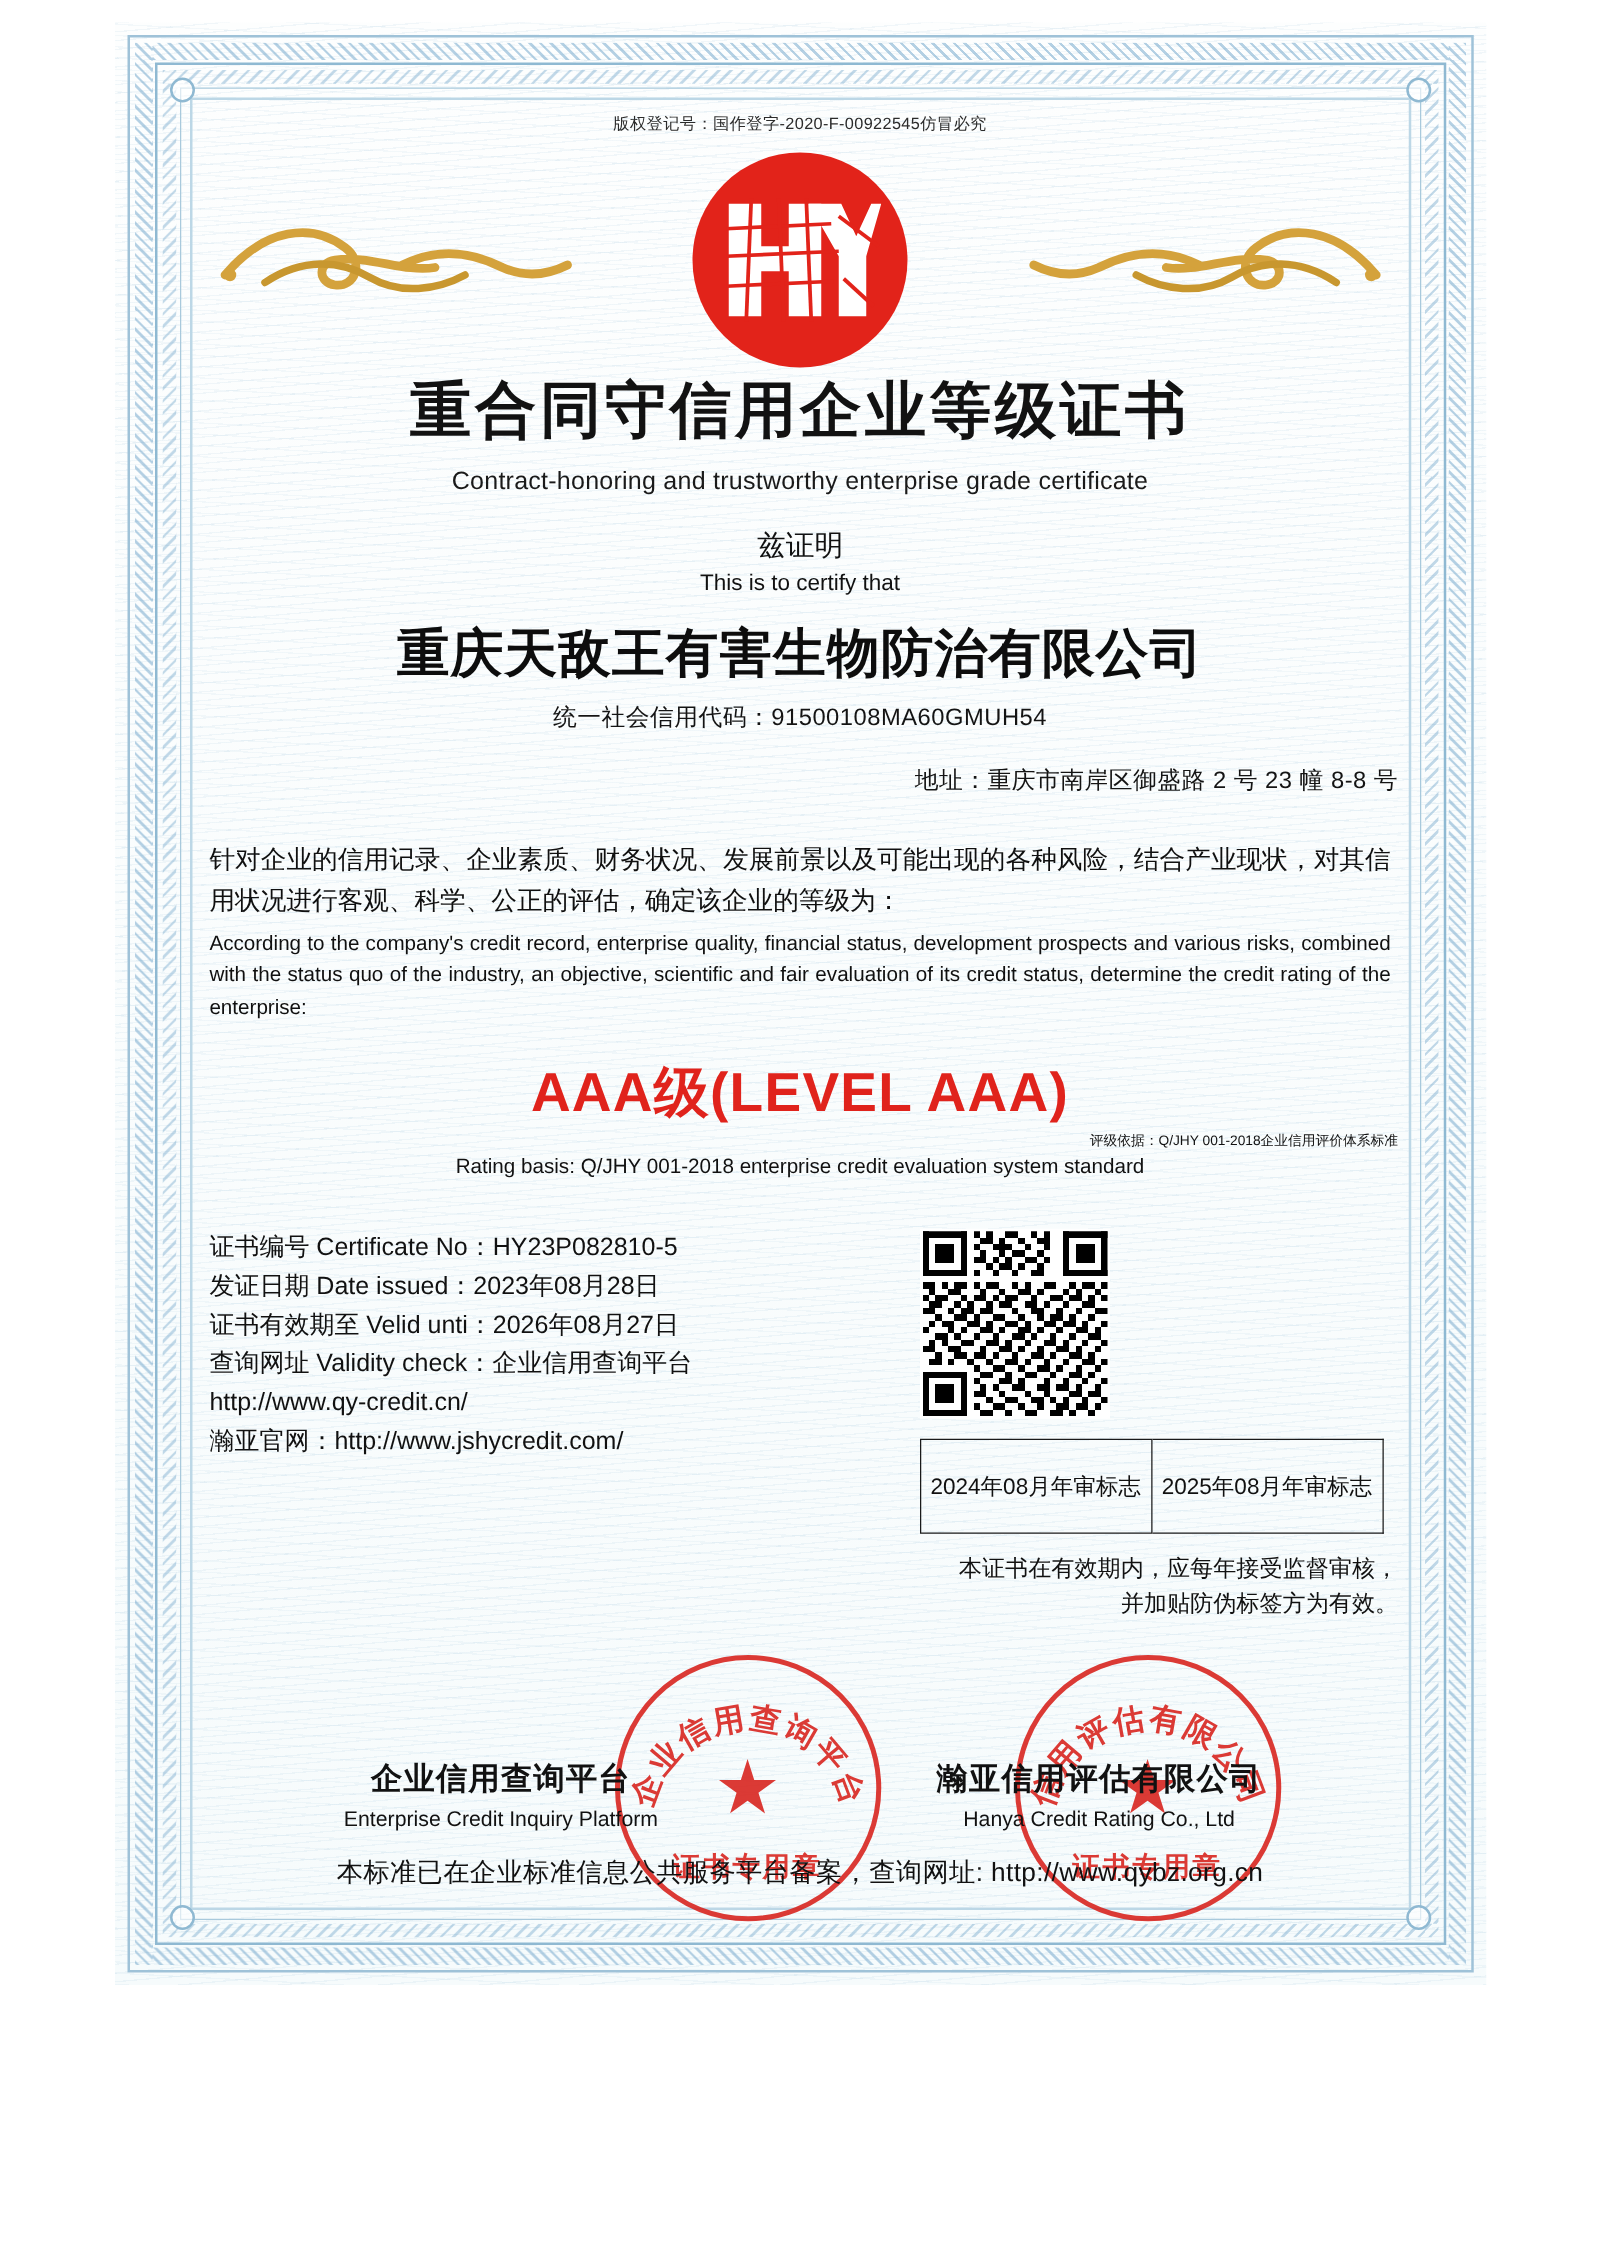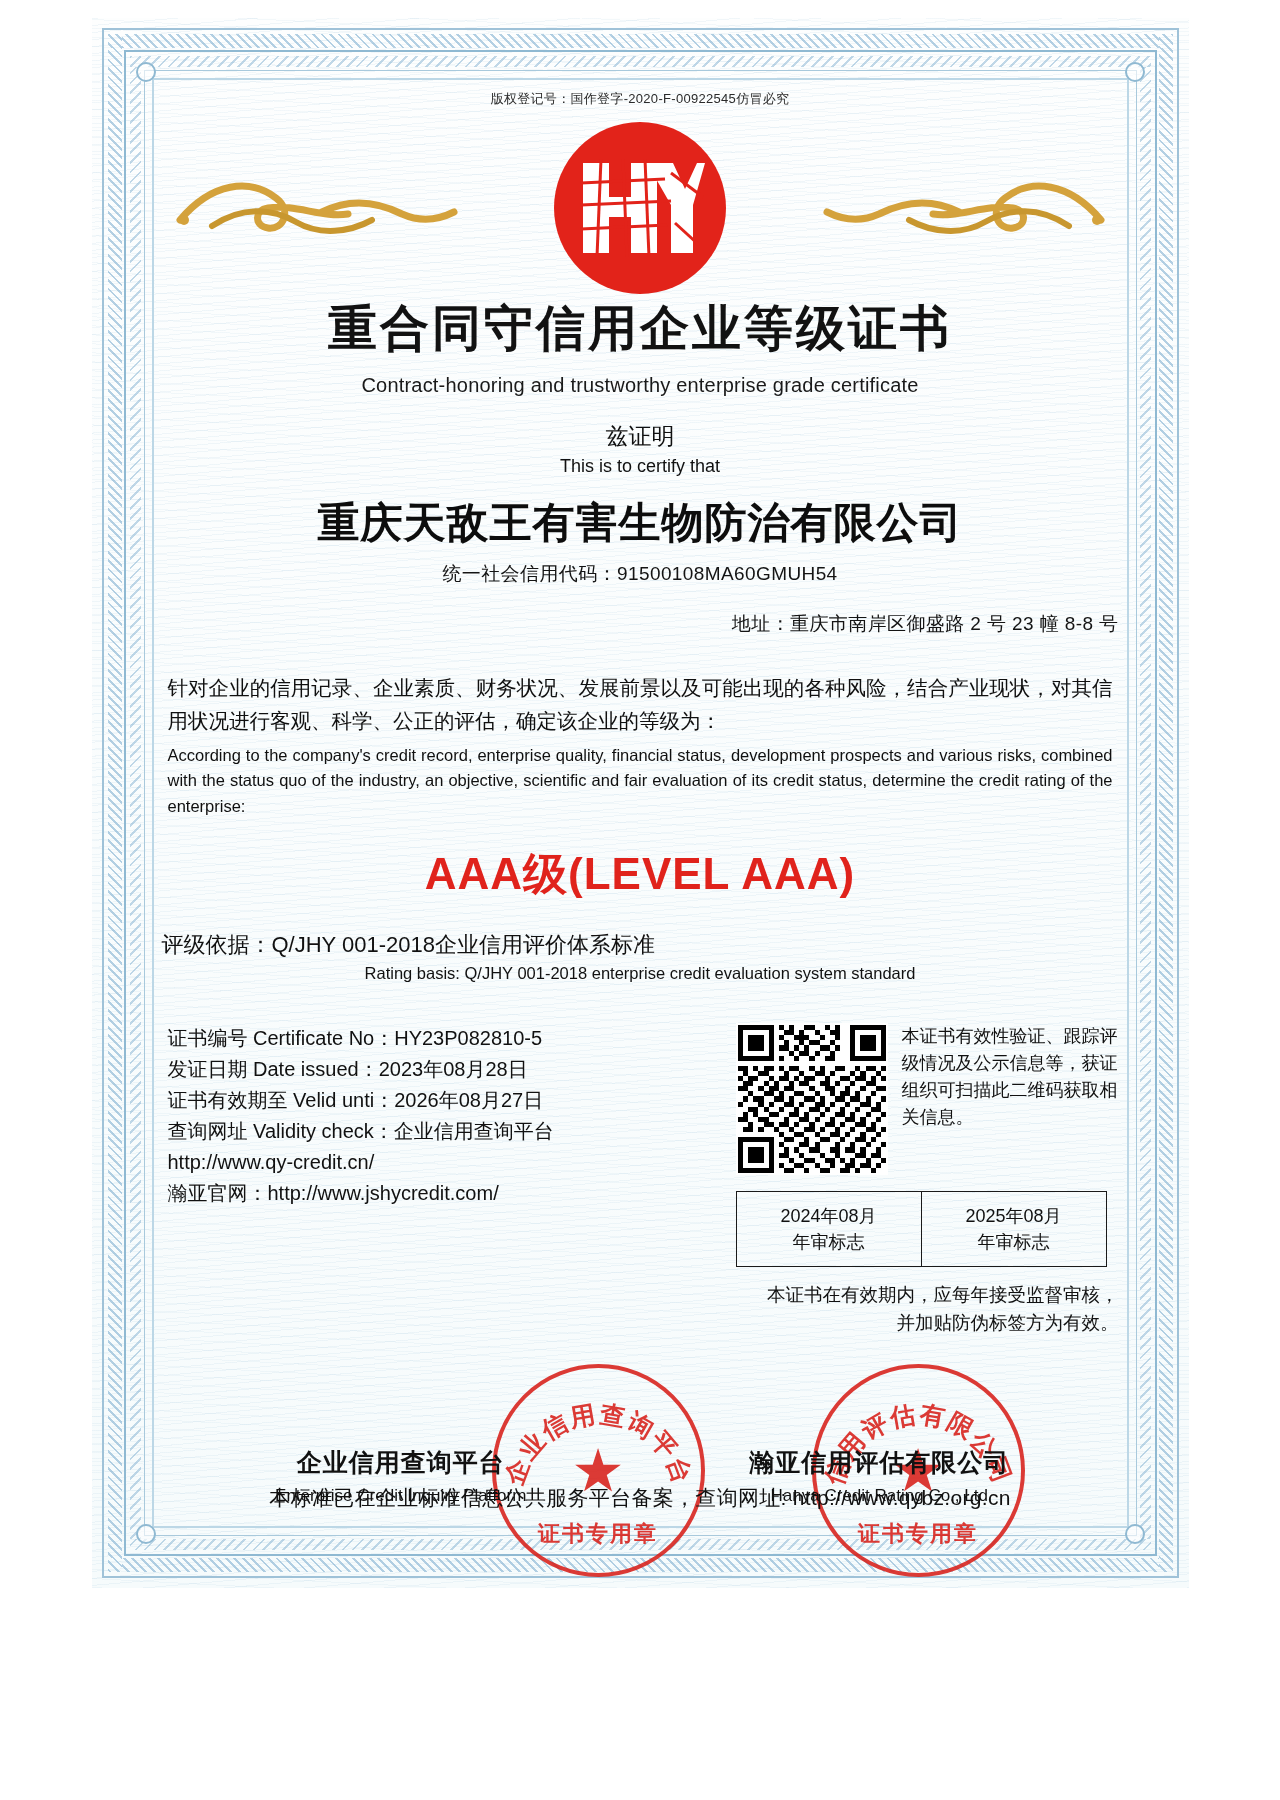--- a/index.html
+++ b/index.html
@@ -217,24 +217,24 @@
 
   .level {
     text-align: center;
     font-size: 44px;
     font-weight: bold;
     color: #e0231c;
     margin-top: 26px;
     letter-spacing: 1px;
   }
   .basis-cn {
-    text-align: left;
-    font-size: 22px;
-    color: #111;
-    margin-top: 26px;
+    text-align: right;
+    font-size: 11px;
+    color: #111;
+    margin-top: 1px;
   }
   .basis-en {
     text-align: center;
     font-size: 16.5px;
     color: #111;
     margin-top: 4px;
   }
 
   
   .details-row {
@@ -278,21 +278,21 @@
   .stamp-boxes {
     display: flex;
     gap: 0;
     margin-top: 16px;
   }
   .stamp-box {
     width: 184px;
     height: 74px;
     border: 1.5px solid #1a1a1a;
     display: flex;
-    flex-direction: column;
+    flex-direction: row;
     align-items: center;
     justify-content: center;
     font-size: 18px;
     color: #111;
     line-height: 1.45;
   }
   .stamp-box + .stamp-box { border-left: none; }
   .annual-note {
     margin-top: 14px;
     font-size: 18.5px;
@@ -691,21 +691,20 @@
                 <rect x="24" y="27" width="2" height="1"></rect>
               <rect x="27" y="27" width="1" height="1"></rect>
               <rect x="9" y="28" width="2" height="1"></rect>
                 <rect x="13" y="28" width="1" height="1"></rect>
                 <rect x="16" y="28" width="2" height="1"></rect>
               <rect x="20" y="28" width="2" height="1"></rect>
                 <rect x="23" y="28" width="1" height="1"></rect>
                 <rect x="26" y="28" width="1" height="1"></rect>
             </g>
           </svg>
-          <div class="qr-note">本证书有效性验证、跟踪评级情况及公示信息等，获证组织可扫描此二维码获取相关信息。</div>
         </div>
 
         <div class="stamp-boxes">
           <div class="stamp-box">
             <span>2024年08月</span>
             <span>年审标志</span>
           </div>
           <div class="stamp-box">
             <span>2025年08月</span>
             <span>年审标志</span>

